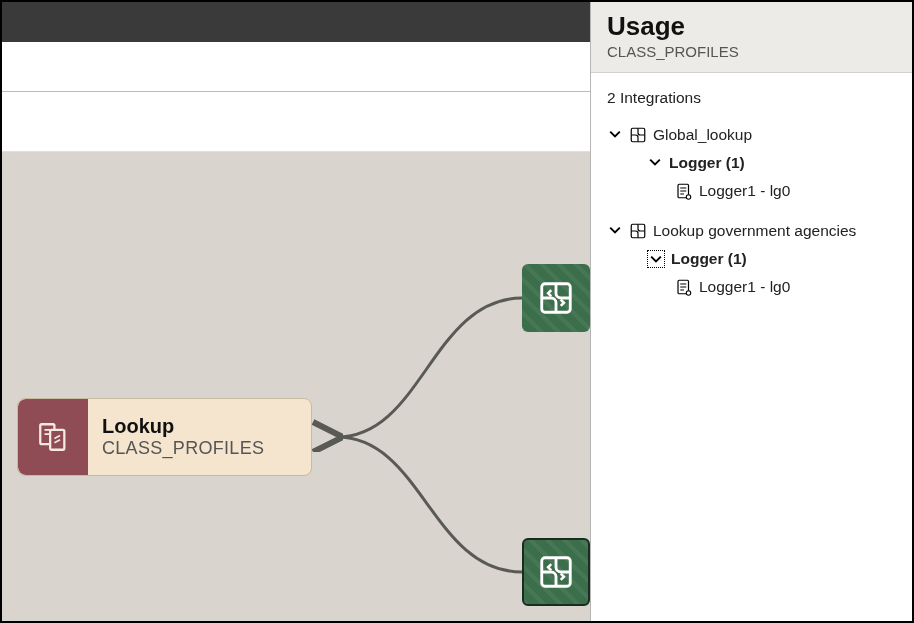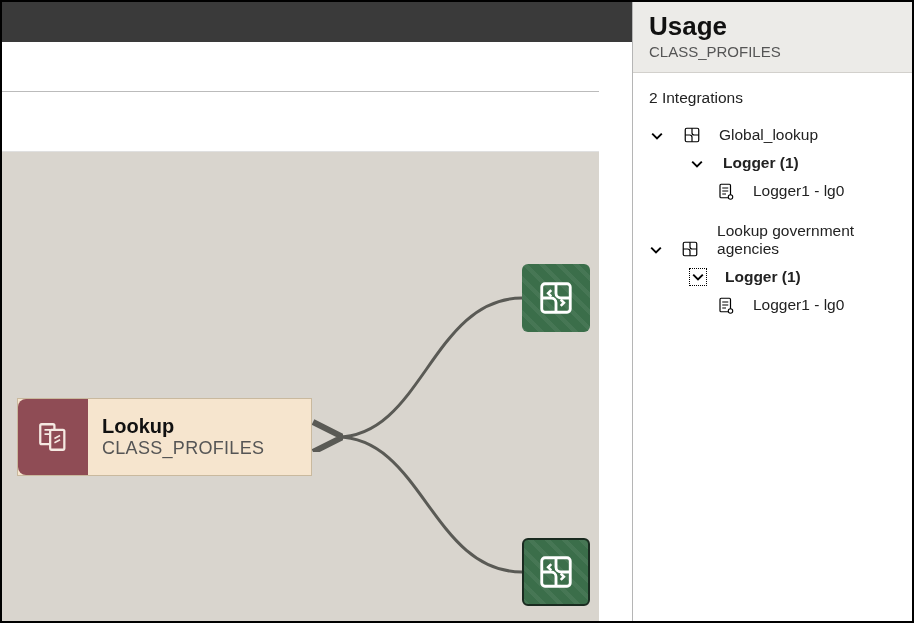--- a/index.html
+++ b/index.html
@@ -42,21 +42,21 @@
     pointer-events:none;
   }
 
   
   .lookup-card {
     position: absolute;
     left: 15px; top: 246px;
     width: 295px; height: 78px;
     background: #f6e5ce;
     border: 1px solid #c9b99e;
-    border-radius: 0;
+    border-radius: 8px;
     display: flex;
     align-items: stretch;
     overflow: hidden;
   }
   .lookup-card .icon-col {
     width: 70px;
     background: #8f4c55;
     display:flex; align-items:center; justify-content:center;
     border-top-left-radius:8px;border-bottom-left-radius:8px;
   }
@@ -88,21 +88,21 @@
         rgba(255,255,255,0.06) 0 4px,
         transparent 4px 12px);
   }
   .int-tile.top { left: 520px; top: 112px; }
   .int-tile.bot { left: 520px; top: 386px; border: 2px solid #1a2b20; }
 
   
   .panel {
     position: absolute;
     right: 0; top: 0; bottom: 0;
-    width: 280px;
+    width: 322px;
     background: #fff;
     border-left: 1px solid #b5b5b5;
     display:flex; flex-direction:column;
   }
   .panel-head {
     background: #ecebe8;
     border-bottom: 1px solid #d2d0cc;
     padding: 10px 16px 12px 16px;
   }
   .panel-head .h1 {
@@ -111,21 +111,21 @@
   .panel-head .h2 {
     font-size: 15px; color:#555; margin-top:2px;
   }
   .panel-body {
     padding: 16px 16px 0 16px;
     font-size: 15.5px;
     color:#222;
   }
   .count-line { margin-bottom: 14px; }
   .tree-row {
-    display:flex; align-items:flex-end; gap:18px;
+    display:flex; align-items:flex-start; gap:6px;
     padding: 5px 0;
   }
   .indent-1 { padding-left: 0px; }
   .indent-2 { padding-left: 40px; font-weight: bold; }
   .indent-3 { padding-left: 68px; }
   .chev {
     width:16px; height:16px; display:inline-flex;
     align-items:center; justify-content:center;
     cursor:pointer;
   }

